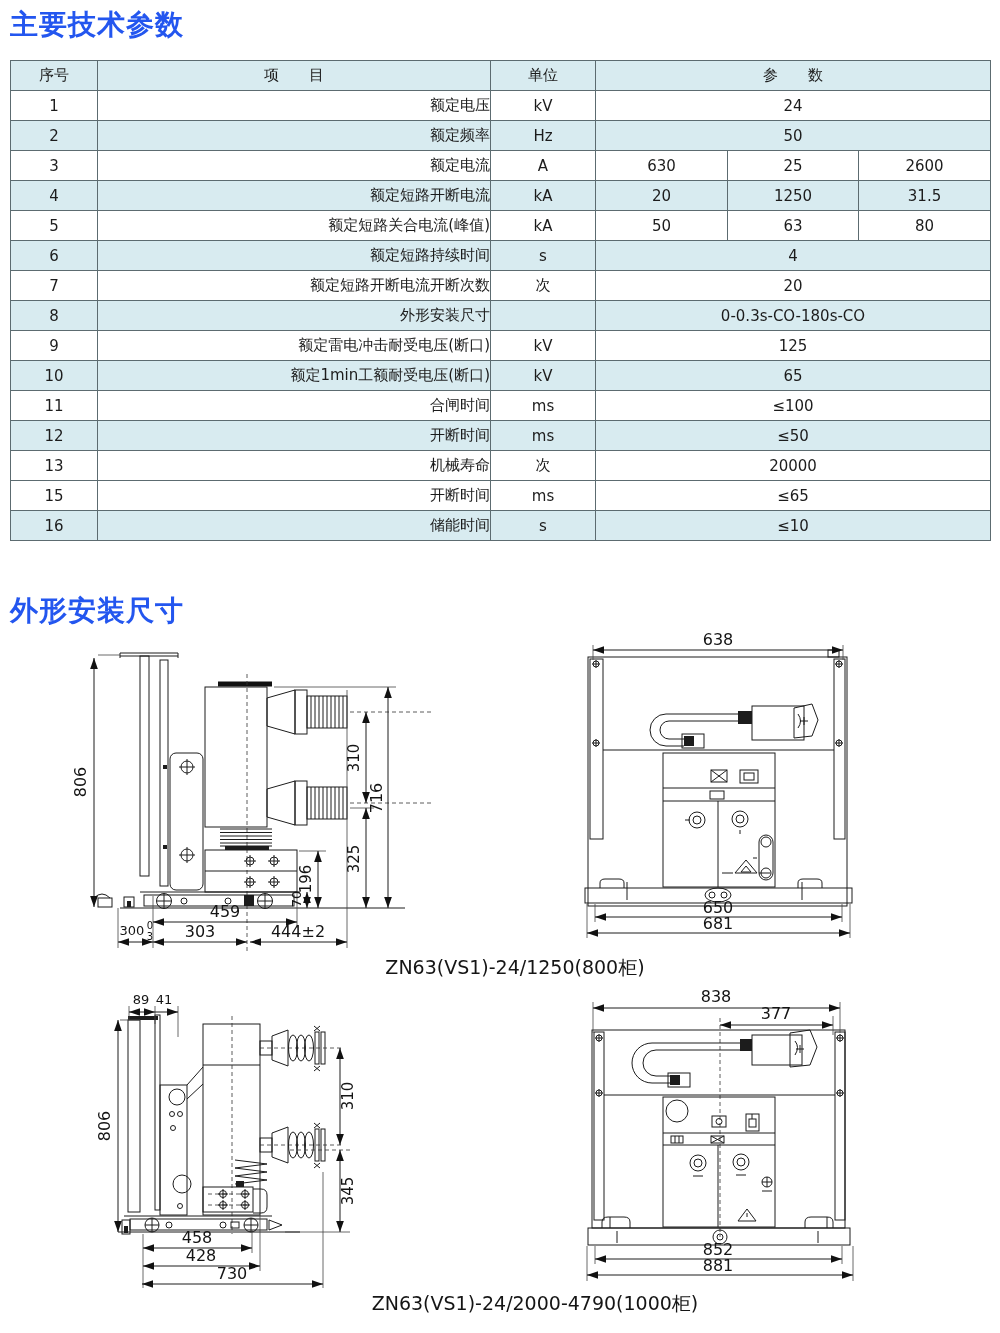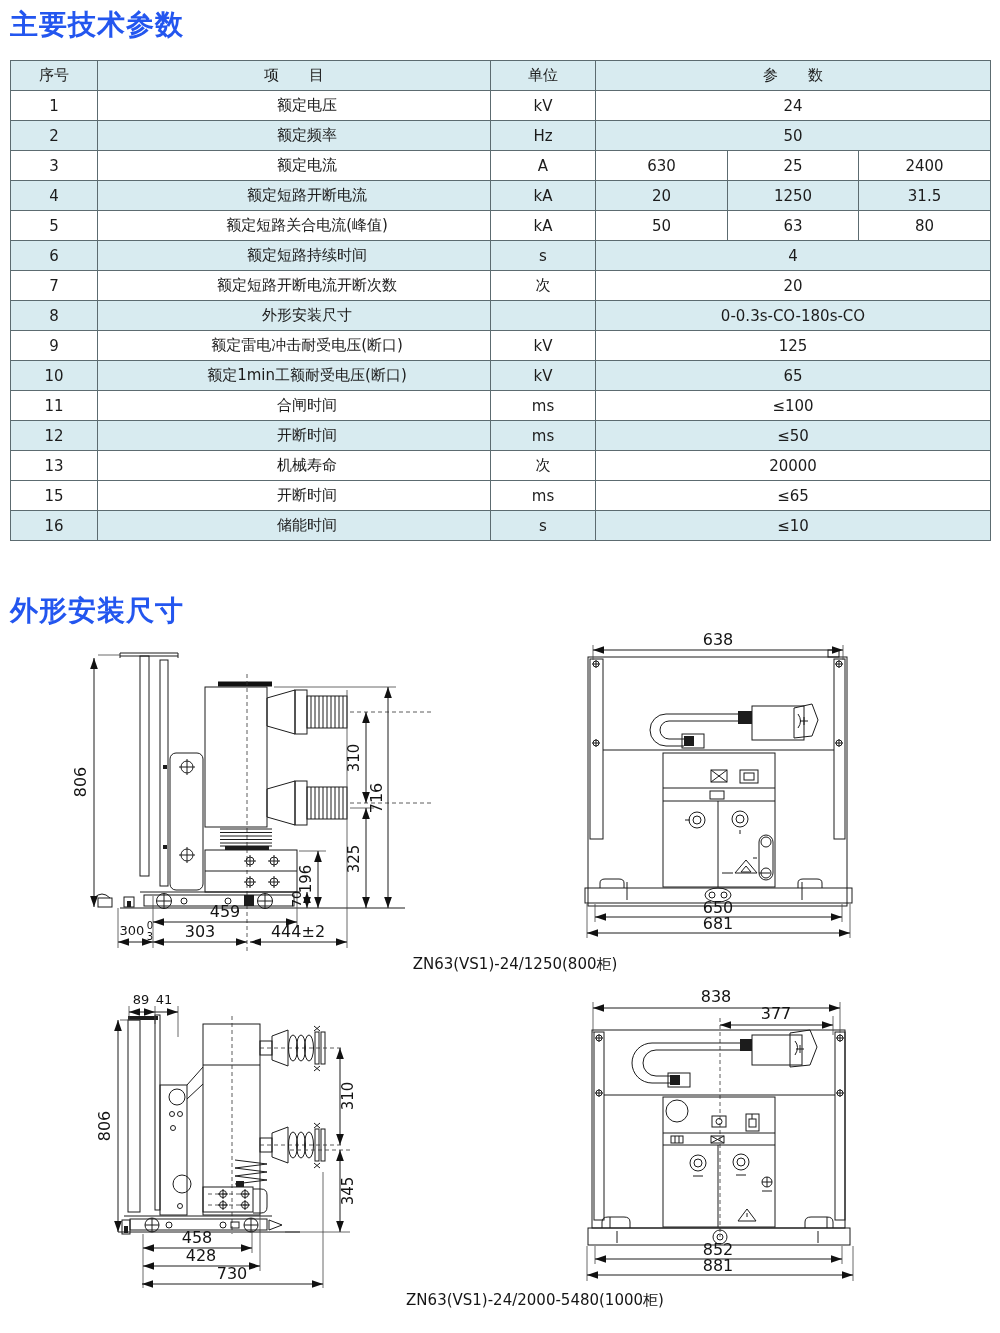--- a/index.html
+++ b/index.html
@@ -12,23 +12,23 @@
   #title2 { left:10px; top:592px;text-align:center; }
 
   table.spec { position:absolute; left:10px; top:60px; width:980px;
                border-collapse:collapse; table-layout:fixed; font-size:15px; }
   table.spec th, table.spec td { border:1px solid #5c6b70; height:29px;
                padding:0; text-align:center; font-weight:normal; background:#ffffff;
                overflow:hidden; white-space:nowrap; }
   table.spec thead th { background:#d8ebf0; }
   table.spec tr.alt td { background:#d8ebf0; }
   table.spec { border:1px solid #3f4a4e; }
-  table.spec td.c-item { text-align:center; padding-left:26px; }
-
-  .caption { position:absolute; font-size:15px; color:#151515; text-align:center; }
+  table.spec td.c-item { text-align:right; padding-left:26px; }
+
+  .caption { position:absolute; font-size:19px; color:#151515; text-align:center; }
   #cap1 { left:300px; top:955px; width:430px; }
   #cap2 { left:320px; top:1291px; width:430px; }
 
   .dwg { position:absolute; }
   .dwg .s    { stroke:#1c1c1c; fill:none; stroke-width:1; }
   .dwg .thk  { stroke:#111; fill:none; stroke-width:5; }
   .dwg .f    { fill:#1c1c1c; stroke:none; }
   .dwg .dash { stroke:#333; fill:none; stroke-width:0.8; stroke-dasharray:4 3; }
   .dwg .dim  { stroke:#1c1c1c; fill:none; stroke-width:1; }
   .dwg .ext  { stroke:#444; fill:none; stroke-width:0.8; }
@@ -72,21 +72,21 @@
         <td class="c-item">额定频率</td>
         <td>Hz</td>
         <td colspan="3">50</td>
       </tr>
       <tr>
         <td>3</td>
         <td class="c-item">额定电流</td>
         <td>A</td>
         <td>630</td>
         <td>25</td>
-        <td>2400</td>
+        <td>2600</td>
       </tr>
       <tr class="alt">
         <td>4</td>
         <td class="c-item">额定短路开断电流</td>
         <td>kA</td>
         <td>20</td>
         <td>1250</td>
         <td>31.5</td>
       </tr>
       <tr>
@@ -594,13 +594,13 @@
     <line class="dim" x1="25" y1="274" x2="272" y2="274" marker-start="url(#a4)" marker-end="url(#a4)"></line>
     <text x="148" y="270" text-anchor="middle" class="md">852</text>
 
     <line class="ext" x1="17" y1="261" x2="17" y2="296"></line>
     <line class="ext" x1="283" y1="261" x2="283" y2="296"></line>
     <line class="dim" x1="17" y1="290" x2="283" y2="290" marker-start="url(#a4)" marker-end="url(#a4)"></line>
     <text x="148" y="286" text-anchor="middle" class="md">881</text>
   </g>
 </svg>
 
-<div class="caption" id="cap2">ZN63(VS1)-24/2000-5480(1000柜)</div>
+<div class="caption" id="cap2">ZN63(VS1)-24/2000-4790(1000柜)</div>
 
 </body></html>

